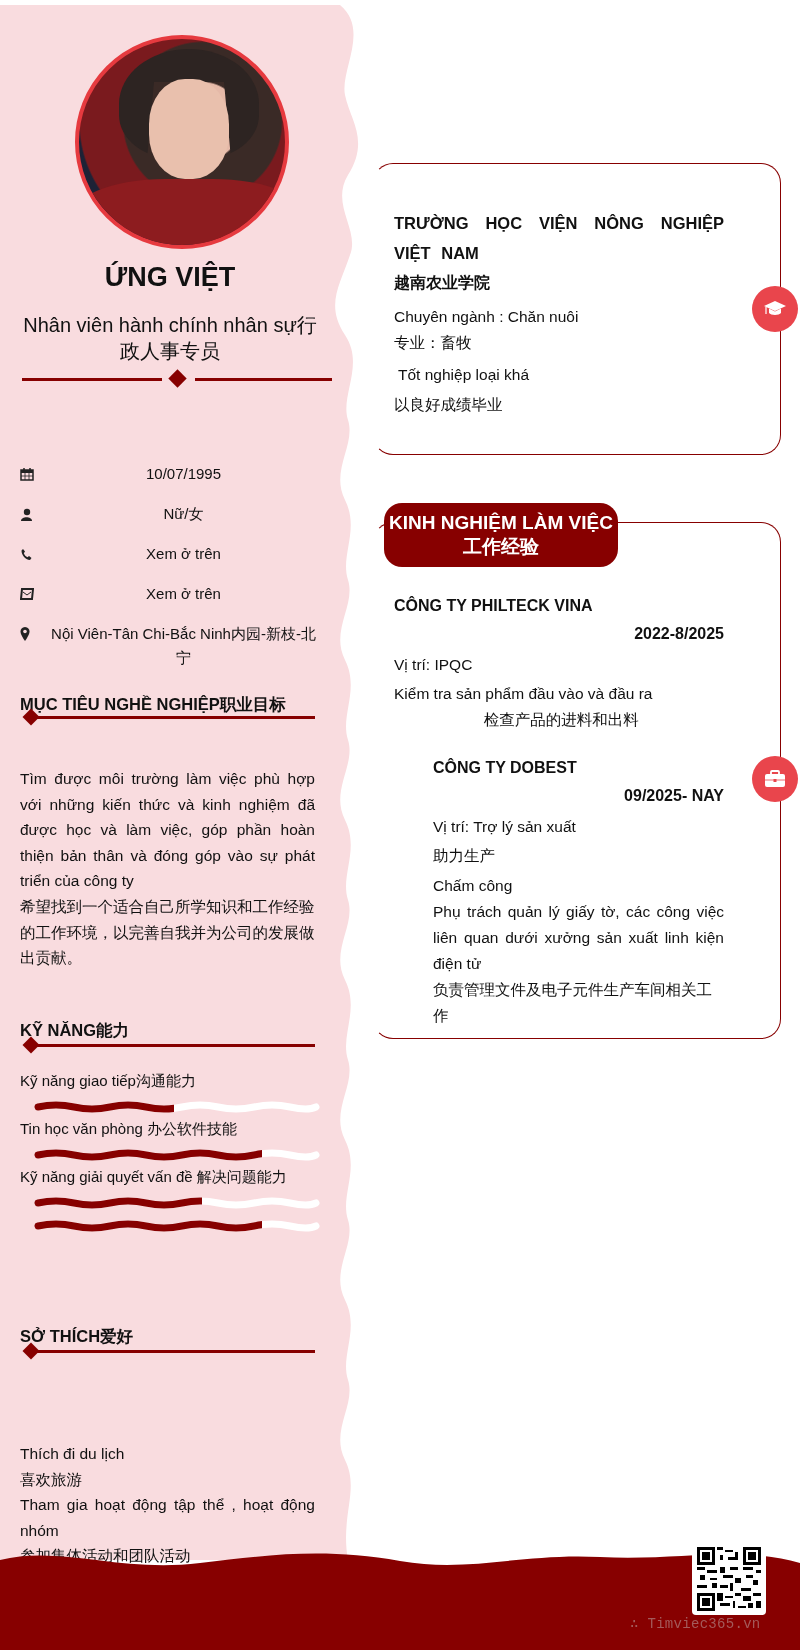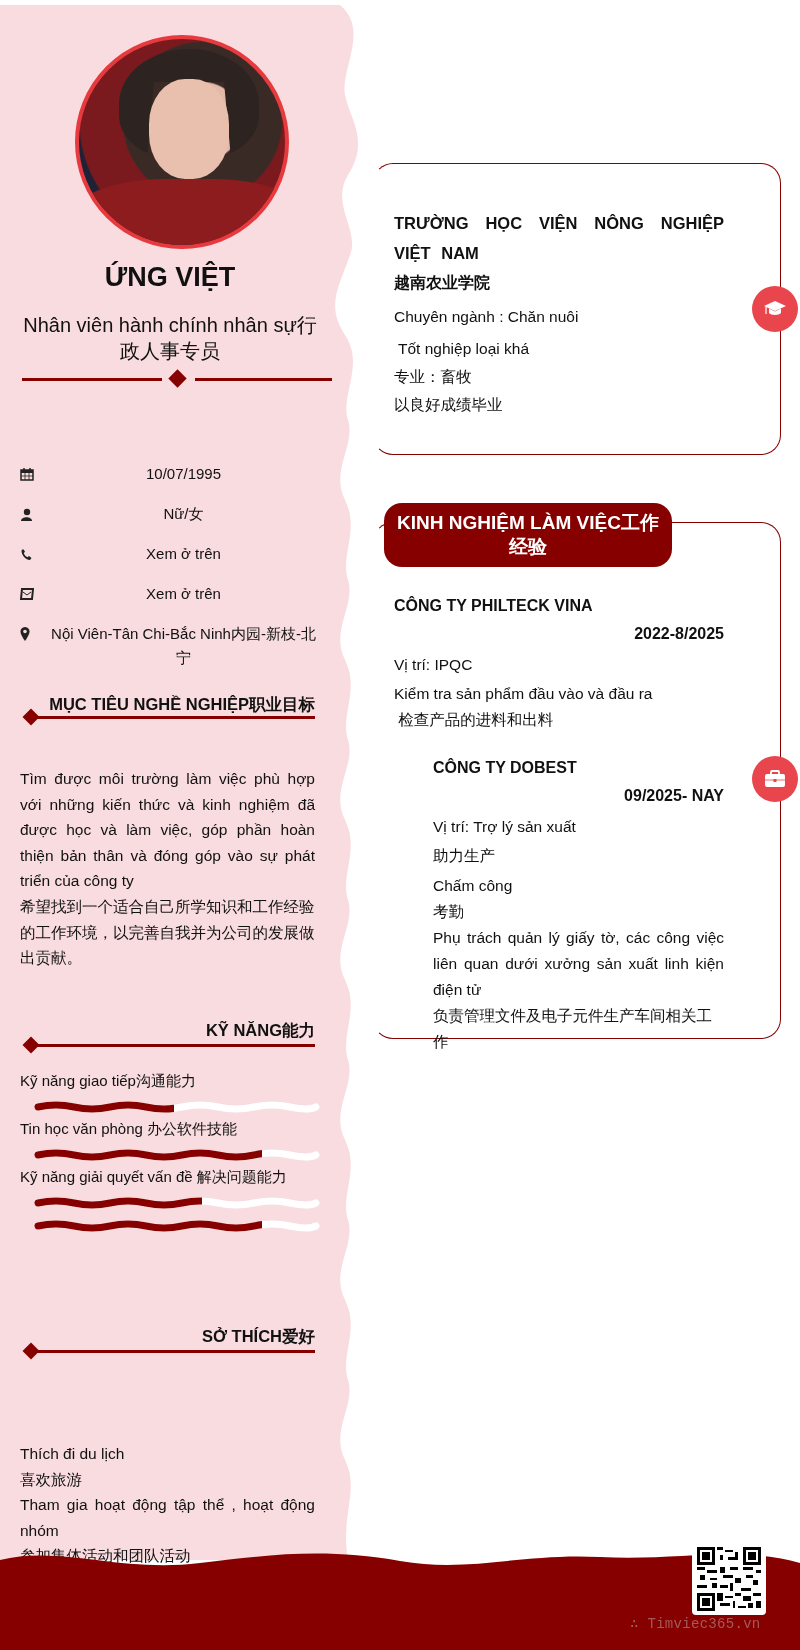--- a/index.html
+++ b/index.html
@@ -27,21 +27,21 @@
   .title-divider .ln.l { left:0; width:140px; }
   .title-divider .ln.r { left:173px; width:137px; }
   .title-divider .dm { position:absolute; left:149px; top:2px; width:13px; height:13px; background:#870000; transform:rotate(45deg); }
 
   .info { position:absolute; left:20px; top:462px; width:300px; }
   .info-row { display:flex; align-items:flex-start; margin-bottom:16px; font-size:15px; line-height:24px;text-align:center; }
   .info-row .ic { width:27px; flex:none; display:flex; align-items:center; height:24px; }
   .info-row .tx { flex:1; }
 
   .sec-head { position:absolute; left:20px; width:295px; height:30px; }
-  .sec-head .lbl { position:absolute; left:0; right:0; top:0; text-align:right; font-size:16.5px; font-weight:bold; }
+  .sec-head .lbl { position:absolute; left:0; right:0; top:0; text-align:left; font-size:16.5px; font-weight:bold; }
   .sec-head .bar { position:absolute; left:10px; right:0; height:3px; background:#870000; }
   .sec-head .dm { position:absolute; left:5px; width:12px; height:12px; background:#870000; transform:rotate(45deg); }
 
   .para { position:absolute; left:20px; width:295px; font-size:15.5px; line-height:25.6px; text-align:justify; }
 
   .skill { position:absolute; left:20px; width:300px; }
   .skill .name { font-size:15px; line-height:25px; }
   .skill svg { display:block; margin-left:14px; margin-top:8px; }
 
   .footer { position:absolute; left:0; top:1545px; width:800px; height:105px; }
@@ -230,51 +230,50 @@
     <svg width="24" height="18" viewBox="0 0 24 18">
         <path d="M12 1 L23 6 L12 11 L1 6 Z" fill="#fff"></path>
         <path d="M6 8.5 V13 C8 15.5 16 15.5 18 13 V8.5 L12 11.5 Z" fill="#fff"></path>
         <line x1="3" y1="7" x2="3" y2="14" stroke="#fff" stroke-width="1.2"></line>
       </svg>
   </div>
   <div class="content" style="top:44px;">
     <div class="bold" style="line-height:30px; font-size:16.5px; text-align:justify; word-spacing:6px;">TRƯỜNG HỌC VIỆN NÔNG NGHIỆP VIỆT NAM</div>
     <div class="bold" style="line-height:30px; font-size:16px;">越南农业学院</div>
     <div style="line-height:26px; margin-top:6px;">Chuyên ngành : Chăn nuôi</div>
+    <div style="line-height:26px;">专业：畜牧</div>
     <div style="line-height:30px; margin-top:4px; white-space:pre;"> Tốt nghiệp loại khá</div>
-    <div style="line-height:26px;">专业：畜牧</div>
     <div style="line-height:30px;">以良好成绩毕业</div>
   </div>
 </div>
 
 <div class="card" style="top:522px; height:517px;">
-  <div class="pill" style="width:288px; top:-20px;">KINH NGHIỆM LÀM VIỆC工作经验</div>
+  <div class="pill" style="width:234px; top:-20px;">KINH NGHIỆM LÀM VIỆC工作经验</div>
   <div class="badge" style="top:233px;">
     <svg width="22" height="18" viewBox="0 0 22 18">
         <rect x="7" y="1" width="8" height="4" rx="1" fill="none" stroke="#fff" stroke-width="1.8"></rect>
         <rect x="1" y="4" width="20" height="13" rx="2" fill="#fff"></rect>
         <rect x="9.5" y="9" width="3" height="3" fill="#e9454c"></rect>
         <line x1="1" y1="10" x2="21" y2="10" stroke="#e9454c" stroke-width="0.8"></line>
       </svg>
   </div>
   <div class="content" style="top:70px;">
     <div>
       <div class="bold" style="line-height:26px; font-size:16px;">CÔNG TY PHILTECK VINA</div>
       <div class="bold r" style="line-height:30px; font-size:16px;">2022-8/2025</div>
       <div style="line-height:32px;">Vị trí: IPQC</div>
       <div style="line-height:26px;">Kiểm tra sản phẩm đầu vào và đầu ra</div>
-      <div style="line-height:26px; white-space:pre;"> 检查产品的进料和出料</div>
+      <div style="line-height:26px; white-space:pre;text-align:center;"> 检查产品的进料和出料</div>
     </div>
     <div style="margin-top:22px;margin-left:39px;">
       <div class="bold" style="line-height:26px; font-size:16px;">CÔNG TY DOBEST</div>
       <div class="bold r" style="line-height:30px; font-size:16px;">09/2025- NAY</div>
       <div style="line-height:32px;">Vị trí: Trợ lý sản xuất</div>
       <div style="line-height:26px;">助力生产</div>
       <div style="line-height:26px; margin-top:4px;">Chấm công</div>
-      <div style="line-height:26px;">考勤</div>
       <div style="line-height:26px; text-align:justify;">Phụ trách quản lý giấy tờ, các công việc liên quan dưới xưởng sản xuất linh kiện điện tử</div>
       <div style="line-height:26px;">负责管理文件及电子元件生产车间相关工作</div>
     </div>
   </div>
 </div>
 
 <svg class="footer" viewBox="0 0 800 105" width="800" height="105">
   <path fill="#870000" d="M0 15 C 60 0, 120 28, 200 18 C 280 8, 330 4, 400 16 C 470 28, 520 8, 600 12 C 680 16, 740 0, 800 18 L800 105 L0 105 Z"></path>
 </svg>
 

